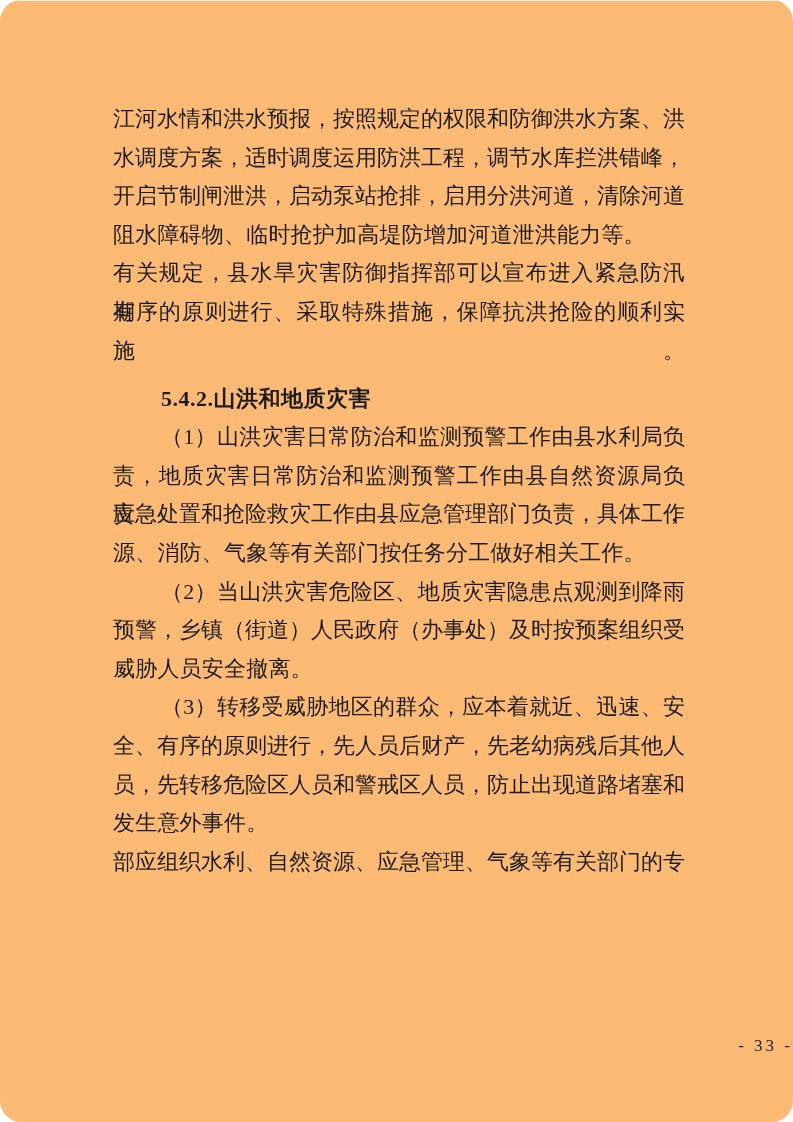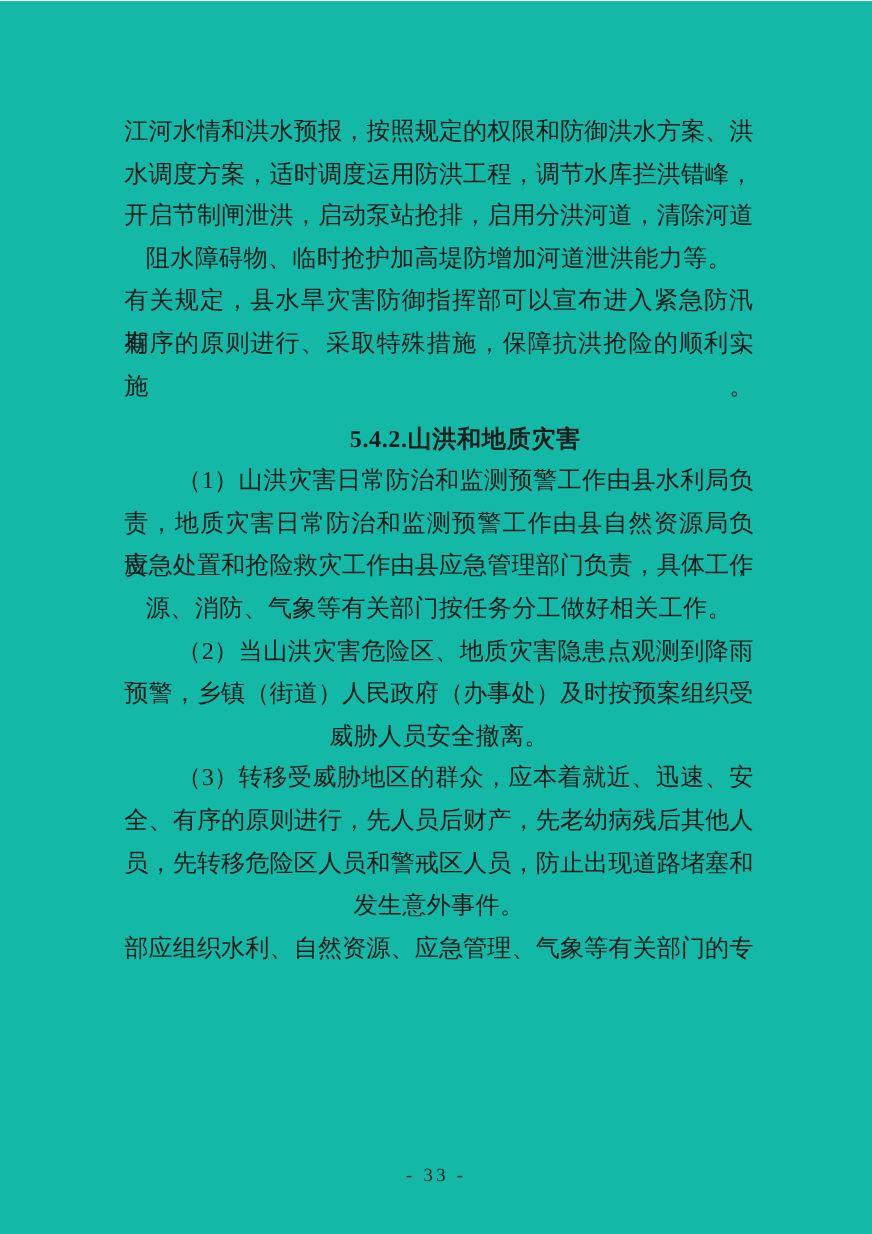--- a/index.html
+++ b/index.html
@@ -5,66 +5,66 @@
 <style>
   html, body {
     margin: 0;
     padding: 0;
     background: #ffffff;
   }
   .page {
     position: relative;
     width: 793px;
     height: 1122px;
-    background: #14b8a6;
+    background: #fdba74;
     overflow: hidden;
     font-family: "Liberation Serif", "DejaVu Serif", serif;
     color: #1c1c1c;
+    border-radius: 21px;
   }
   .page-top-edge {
     position: absolute;
     top: 0; left: 0; right: 0;
     height: 1px;
     background: #f2f2f2;
   }
   .content {
     position: absolute;
     left: 113px;
     top: 100px;
     width: 572px;
   }
   .line {
     height: 38.6px;
     line-height: 38.6px;
     font-size: 22px;
     white-space: nowrap;
     letter-spacing: 0.2px;
-    text-align: center;
   }
   .line.fill {
     white-space: normal;
     text-align: justify;
     text-align-last: justify;
     text-justify: inter-character;
     letter-spacing: 0;
   }
   .line.indent {
     text-indent: 48px;
   }
   .line.bold {
     font-weight: 700;
     letter-spacing: 0.5px;
     margin-top: 48px;
   }
   .footer {
     position: absolute;
     left: 0;
-    top: 1059px;
+    top: 1036px;
     width: 100%;
-    text-align: center;
+    text-align: right;
   }
   .footer .page-number {
     font-size: 17px;
     letter-spacing: 3px;
     color: #222222;
   }
 </style>
 </head>
 <body>
 

